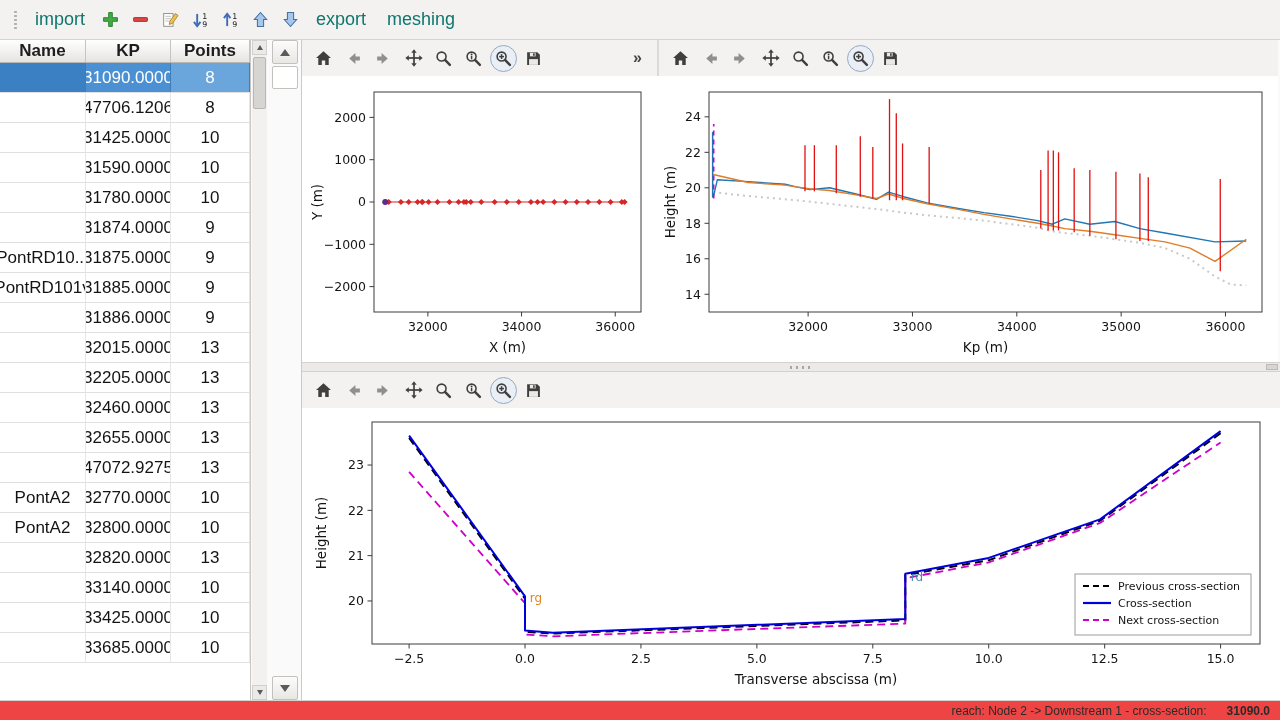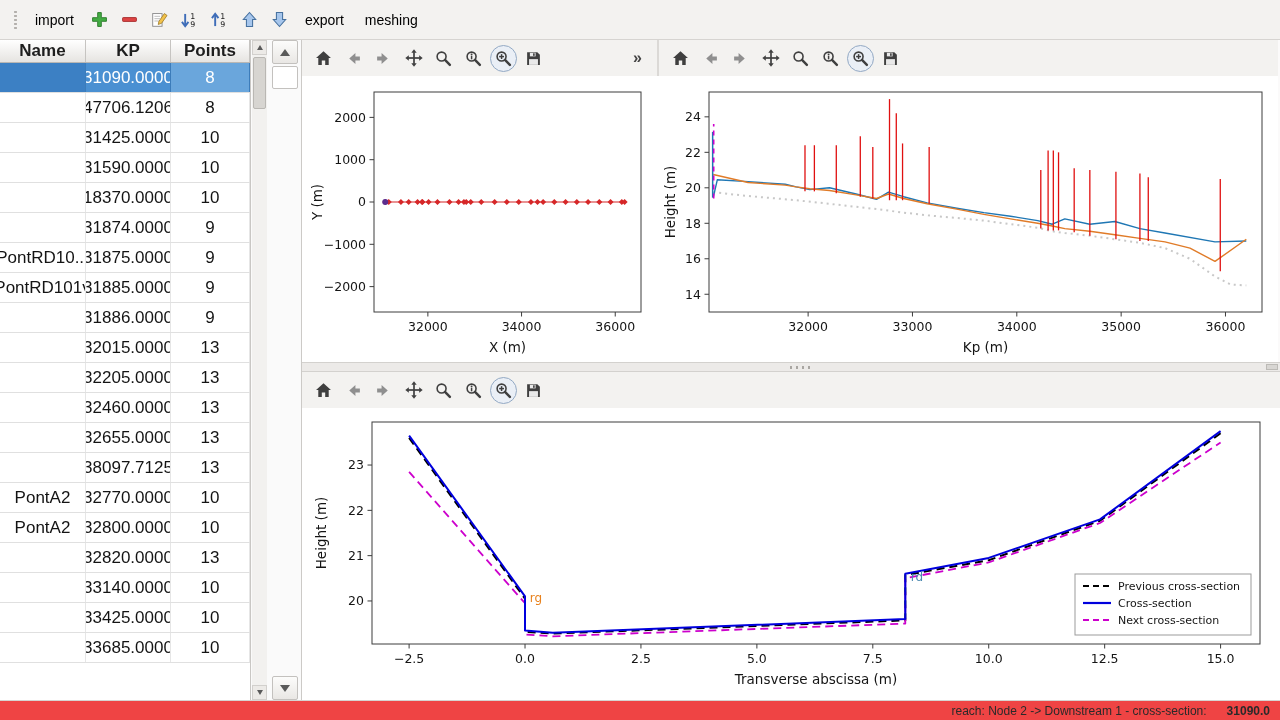--- a/index.html
+++ b/index.html
@@ -1,21 +1,21 @@
 <!DOCTYPE html>
 <html><head>
 <meta charset="utf-8">
 <style>
 *{box-sizing:border-box;margin:0;padding:0}
 html,body{width:1280px;height:720px;overflow:hidden;background:#fff;font-family:"Liberation Sans","DejaVu Sans",sans-serif}
 body{position:relative}
 
 .menubar{position:absolute;left:0;top:0;width:1280px;height:40px;background:#f3f2f0;border-bottom:1px solid #d6d4d1;display:flex;align-items:center;padding:0 8px;gap:3px}
 .grip{width:5px;height:22px;margin:0 5px;background-image:radial-gradient(circle,#b3b0ac 1.1px,transparent 1.3px);background-size:5px 4px;background-position:center}
-.menu-item{font-size:14px;color:#000000;padding:5px 9px;border-radius:3px;cursor:default}
+.menu-item{font-size:18px;color:#0f766e;padding:5px 9px;border-radius:3px;cursor:default}
 .menubar-icons{display:flex;align-items:center;gap:3px}
 .toolbtn{width:27px;height:27px;display:flex;align-items:center;justify-content:center;border-radius:3px}
 .toolbtn svg{display:block}
 .toolbtn.ring{border:1px solid #93a9c4;border-radius:50%;background:#eaeff6}
 .chev{font-size:16px;color:#444;padding:0 5px;font-weight:bold}
 
 .left-panel{position:absolute;left:0;top:40px;width:302px;height:660px;background:#fafafa;border-right:1px solid #cccac7}
 .data-table{position:absolute;left:0;top:0;width:251px;height:660px;background:#fff;font-size:17px;border-right:1px solid #c9c7c4}
 .thead{display:flex;height:23px;background:linear-gradient(#ffffff,#e6e4e1);border-bottom:1px solid #b9b7b4}
 .th{display:flex;align-items:center;justify-content:center;font-weight:bold;color:#1e1e1e;border-right:1px solid #c6c4c1}
@@ -138,21 +138,21 @@
           <div class="td col-kp c-kp">31425.0000</div>
           <div class="td col-points c-points">10</div>
         </div>
         <div class="tr">
           <div class="td col-name c-name"></div>
           <div class="td col-kp c-kp">31590.0000</div>
           <div class="td col-points c-points">10</div>
         </div>
         <div class="tr">
           <div class="td col-name c-name"></div>
-          <div class="td col-kp c-kp">18370.0000</div>
+          <div class="td col-kp c-kp">31780.0000</div>
           <div class="td col-points c-points">10</div>
         </div>
         <div class="tr">
           <div class="td col-name c-name"></div>
           <div class="td col-kp c-kp">31874.0000</div>
           <div class="td col-points c-points">9</div>
         </div>
         <div class="tr">
           <div class="td col-name c-name">PontRD10...</div>
           <div class="td col-kp c-kp">31875.0000</div>
@@ -183,21 +183,21 @@
           <div class="td col-kp c-kp">32460.0000</div>
           <div class="td col-points c-points">13</div>
         </div>
         <div class="tr">
           <div class="td col-name c-name"></div>
           <div class="td col-kp c-kp">32655.0000</div>
           <div class="td col-points c-points">13</div>
         </div>
         <div class="tr">
           <div class="td col-name c-name"></div>
-          <div class="td col-kp c-kp">38097.7125</div>
+          <div class="td col-kp c-kp">47072.9275</div>
           <div class="td col-points c-points">13</div>
         </div>
         <div class="tr">
           <div class="td col-name c-name">PontA2</div>
           <div class="td col-kp c-kp">32770.0000</div>
           <div class="td col-points c-points">10</div>
         </div>
         <div class="tr">
           <div class="td col-name c-name">PontA2</div>
           <div class="td col-kp c-kp">32800.0000</div>

